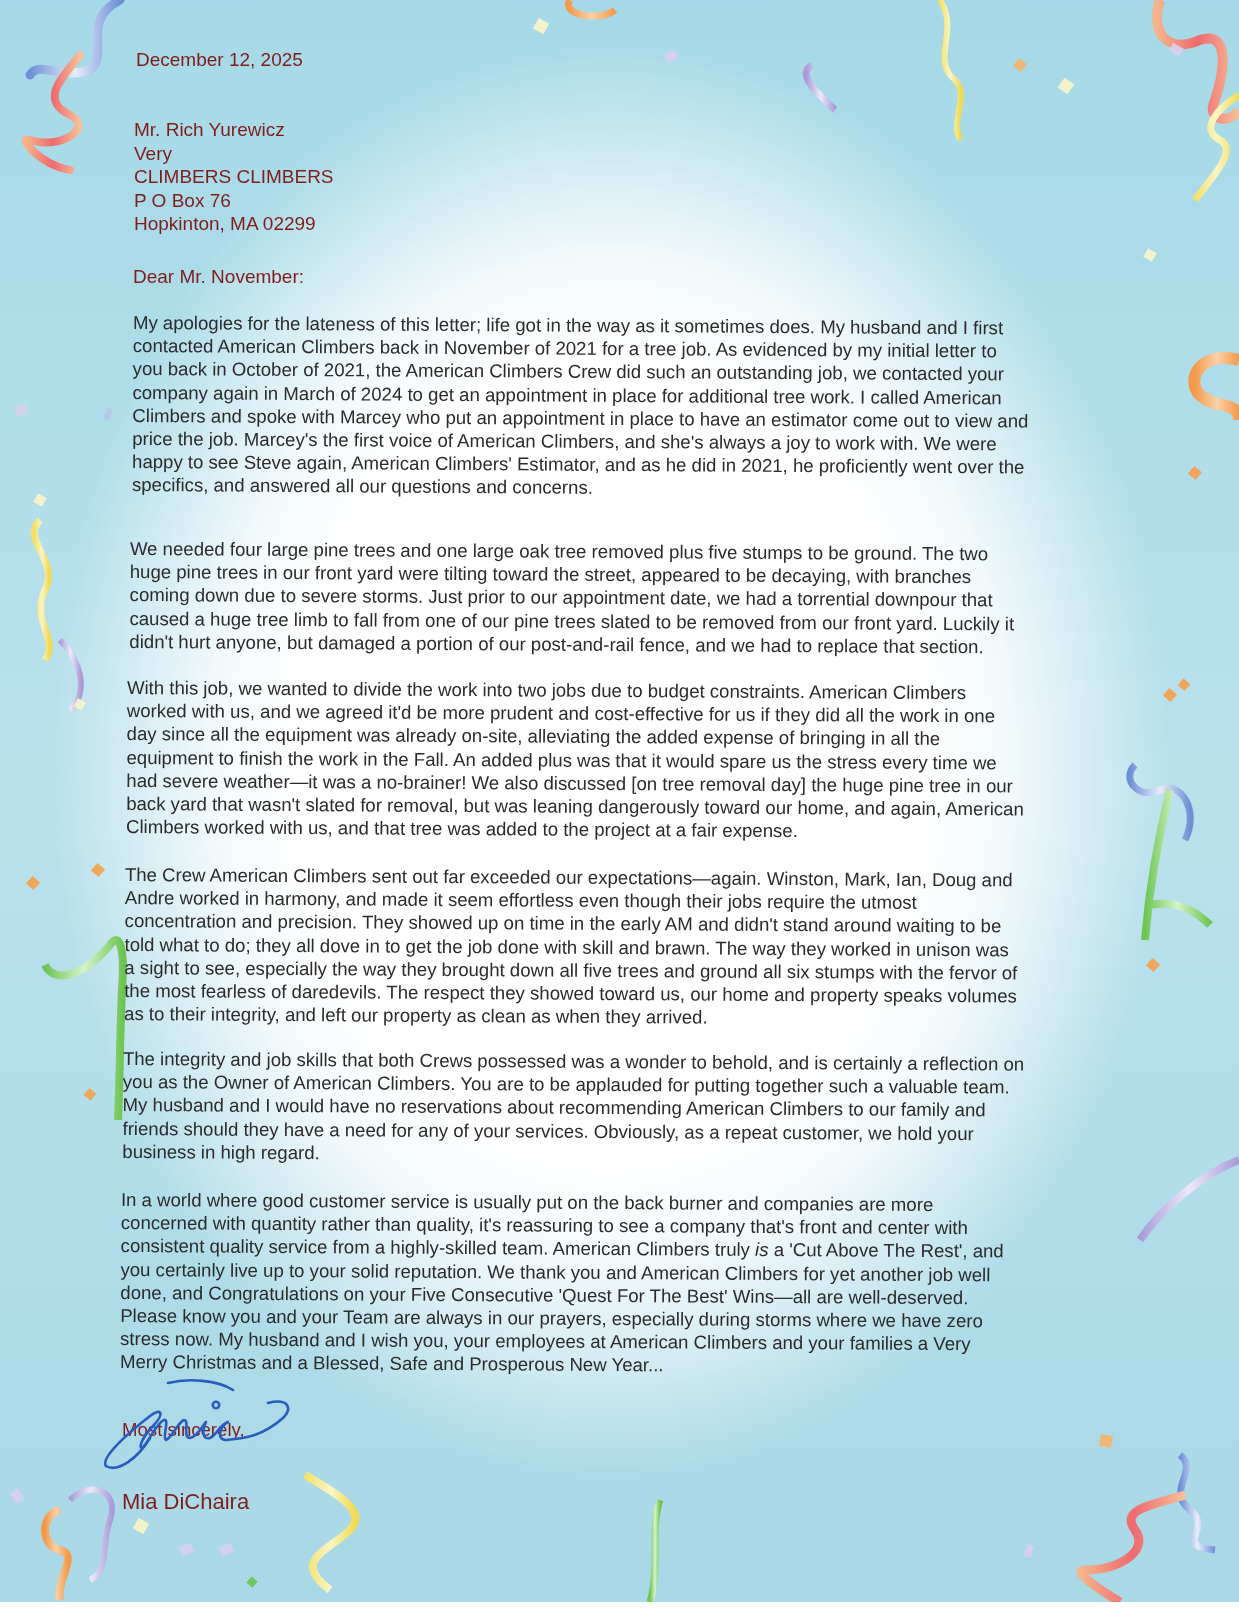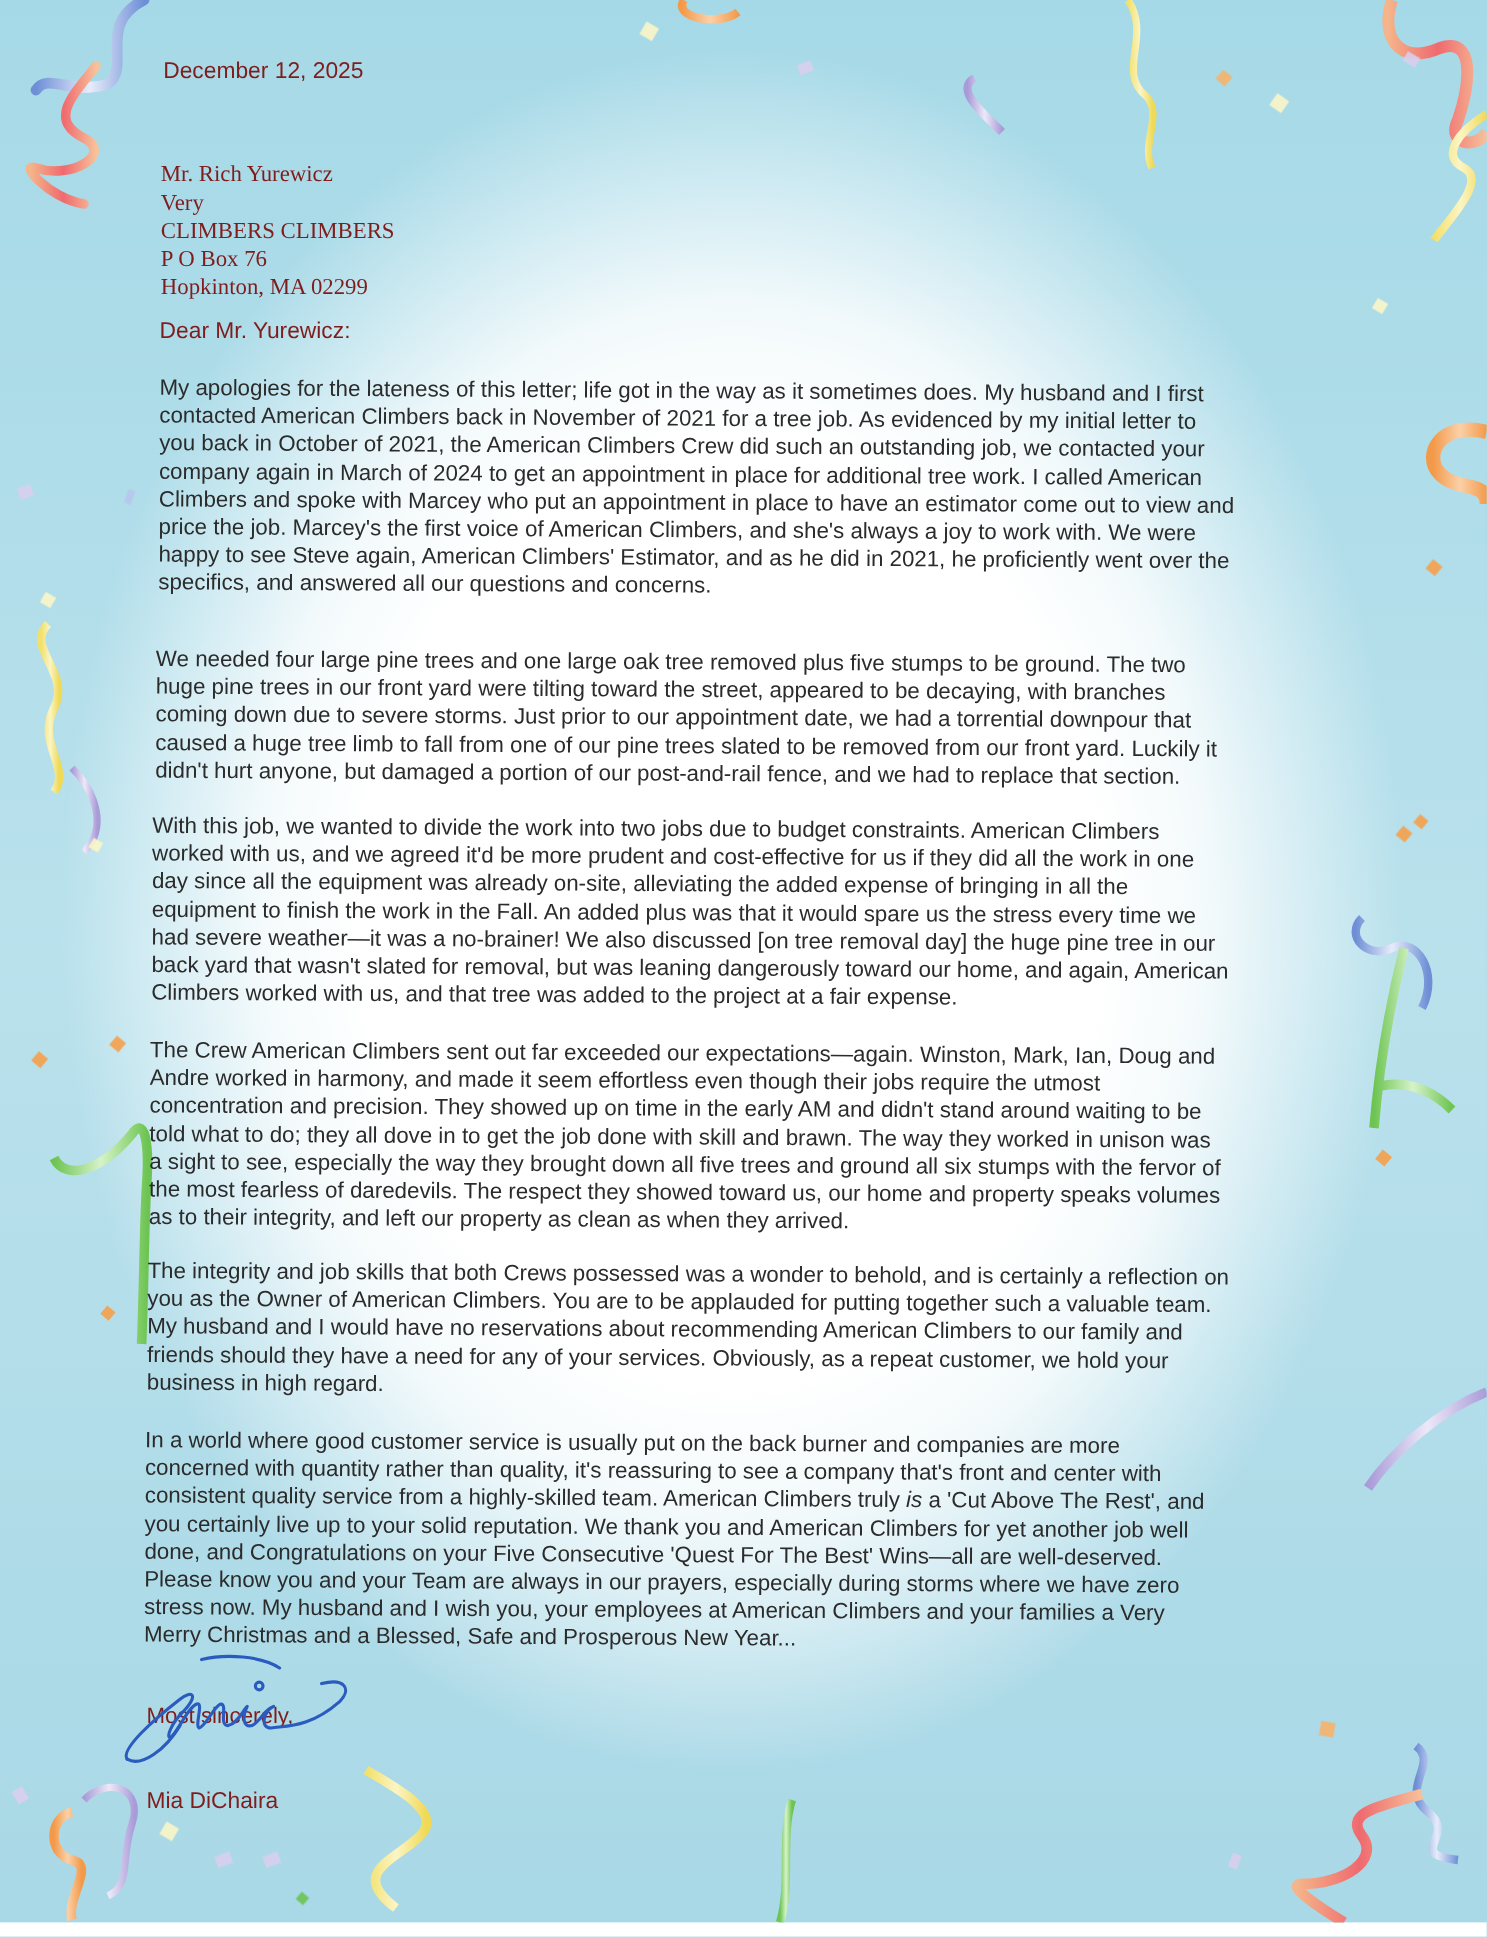--- a/index.html
+++ b/index.html
@@ -14,33 +14,33 @@
     position: absolute; left: 0; top: 0; width: 1239px; height: 1602px;
     background:
       radial-gradient(ellipse 560px 720px at 610px 760px, #ffffff 0%, #ffffff 55%, rgba(255,255,255,0.85) 70%, rgba(255,255,255,0) 100%),
       linear-gradient(180deg, #a6d9e7 0%, #b9e1ec 50%, #a9d8e6 100%);
   }
   .bottom-strip { position: absolute; left: 0; top: 1602px; width: 1239px; height: 12px; background: #ffffff; }
   .decor { position: absolute; left: 0; top: 0; width: 1239px; height: 1602px; pointer-events: none; }
   .letter { position: absolute; left: 0; top: 0; width: 1239px; height: 1602px; }
   .line-block { position: absolute; font-size: 19px; line-height: 23px; color: #7f1d1d; white-space: nowrap; }
   .date { left: 136px; top: 48px; }
-  .address { left: 134px; top: 134px; font-family: Liberation Serif, serif; }
+  .address { left: 134px; top: 118px; }
   .address div { line-height: 23.5px; }
   .salutation { left: 133px; top: 265px; }
   .para { position: absolute; font-size: 18.6px; line-height: 23.2px; color: #2b2b2b; white-space: nowrap; }
   .para div { transform-origin: left center; }
   .p1 { left: 133px; top: 311px; transform: rotate(0.35deg); transform-origin: left top; }
   .p2 { left: 130px; top: 537px; transform: rotate(0.35deg); transform-origin: left top; }
   .p3 { left: 127px; top: 676px; transform: rotate(0.35deg); transform-origin: left top; }
   .p4 { left: 125px; top: 863px; transform: rotate(0.35deg); transform-origin: left top; }
   .p5 { left: 123px; top: 1047px; transform: rotate(0.35deg); transform-origin: left top; }
   .p6 { left: 121px; top: 1188px; transform: rotate(0.35deg); transform-origin: left top; }
   .closing { left: 122px; top: 1418px; font-size: 18.6px; }
-  .signer { left: 122px; top: 1490px; font-size: 19px; }
+  .signer { left: 122px; top: 1490px; font-size: 22px; }
   .signature { position: absolute; left: 98px; top: 1378px; width: 200px; height: 100px; }
   em { font-style: italic; margin-top: 31px; }
 </style>
 </head>
 <body>
 
 <div class="paper"></div>
 <div class="bottom-strip"></div>
 
 <svg class="decor" viewBox="0 0 1239 1602">
@@ -140,21 +140,21 @@
   <div class="line-block date">December 12, 2025</div>
 
   <div class="line-block address">
     <div>Mr. Rich Yurewicz</div>
     <div>Very</div>
     <div>CLIMBERS CLIMBERS</div>
     <div>P O Box 76</div>
     <div>Hopkinton, MA  02299</div>
   </div>
 
-  <div class="line-block salutation">Dear Mr. Yurewicz:</div>
+  <div class="line-block salutation">Dear Mr. November:</div>
 
   <div class="para p1">
     <div>My apologies for the lateness of this letter; life got in the way as it sometimes does.  My husband and I first</div>
     <div>contacted American Climbers back in November of 2021 for a tree job.  As evidenced by my initial letter to</div>
     <div>you back in October of 2021, the American Climbers Crew did such an outstanding job, we contacted your</div>
     <div>company again in March of 2024 to get an appointment in place for additional tree work.  I called American</div>
     <div>Climbers and spoke with Marcey who put an appointment in place to have an estimator come out to view and</div>
     <div>price the job.  Marcey's the first voice of American Climbers, and she's always a joy to work with.  We were</div>
     <div>happy to see Steve again, American Climbers' Estimator, and as he did in 2021, he proficiently went over the</div>
     <div>specifics, and answered all our questions and concerns.</div>

